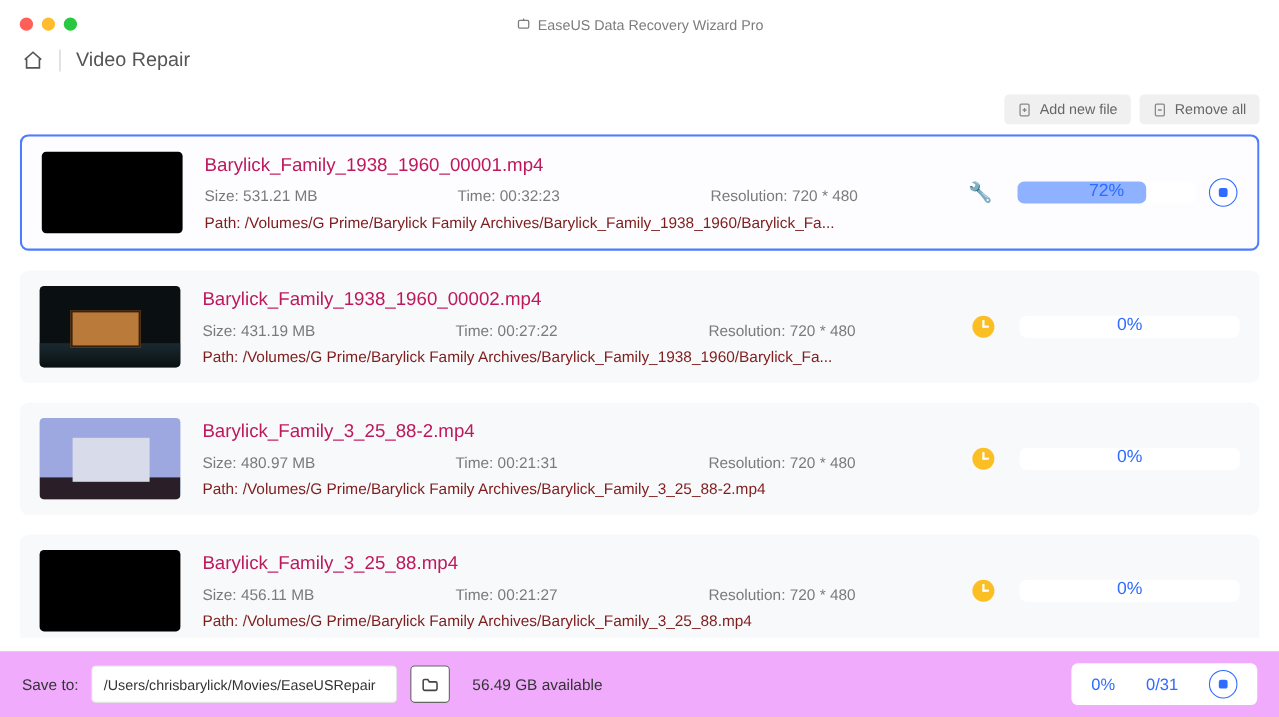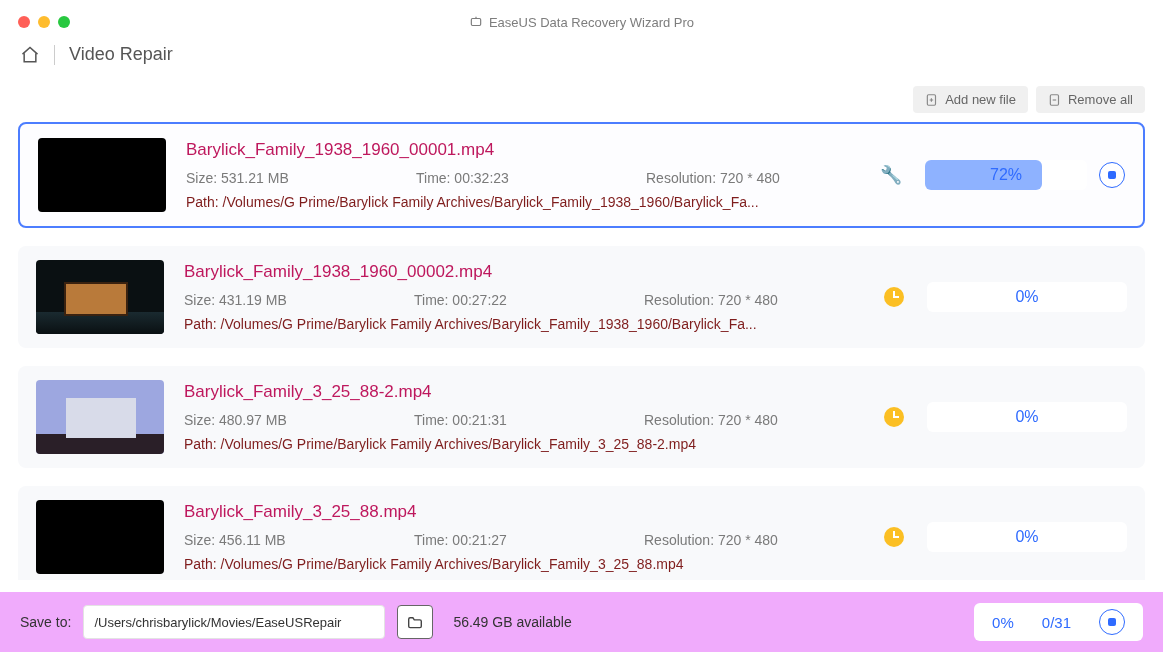--- a/index.html
+++ b/index.html
@@ -89,38 +89,38 @@
   .clock {
     width:20px; height:20px; border-radius:50%; background:#fbbf24; position:relative;
   }
   .clock::after{
     content:""; position:absolute; left:9px; top:4px; width:2px; height:6px; background:#fff;
   }
   .clock::before{
     content:""; position:absolute; left:9px; top:9px; width:6px; height:2px; background:#fff;
   }
   .progress-block { width:200px; flex-shrink:0; display:flex; align-items:center; gap:12px; }
-  .prog { flex:1; height:30px; background:#fff; border-radius:6px; position:relative; display:flex; align-items:center; justify-content:center; }
+  .prog { flex:1; height:20px; background:#fff; border-radius:6px; position:relative; display:flex; justify-content:center; }
   .prog .fill { position:absolute; left:0; top:0; bottom:0; border-radius:6px; background:#8eb2ff; }
   .prog .pct { position:relative; font-size:16px; color:#2f6bff; font-weight:500;}
   .stop-btn {
     width:26px; height:26px; border-radius:50%; border:1.5px solid #2f6bff;
     display:flex; align-items:center; justify-content:center; cursor:pointer;
     background:#fff;
   }
   .stop-btn::after{ content:""; width:8px; height:8px; background:#2f6bff; border-radius:2px;}
   .prog.idle .pct { color:#2f6bff; }
   .footer {
     position:absolute; left:0; right:0; bottom:0; height:60px;
     background:#f0abfc; display:flex; align-items:center; padding:0 20px; gap:12px;
   }
   .save-label { font-size:14px; color:#333;}
   .save-path {
     background:#fff; border:1px solid #e3e3e3; border-radius:4px;
-    height:34px; width:302px; padding:0 10px; font-size:13px; color:#333;
+    height:34px; width:278px; padding:0 10px; font-size:13px; color:#333;
     display:flex; align-items:center;
   }
   .folder-btn {
     width:36px; height:34px; border:1.5px solid #666; border-radius:4px;
     background:#fff; display:flex; align-items:center; justify-content:center; cursor:pointer;
   }
   .avail { font-size:14px; color:#333; margin-left:8px;}
   .footer-right {
     margin-left:auto; background:#fff; border-radius:6px; height:38px;
     display:flex; align-items:center; gap:28px; padding:0 18px;

